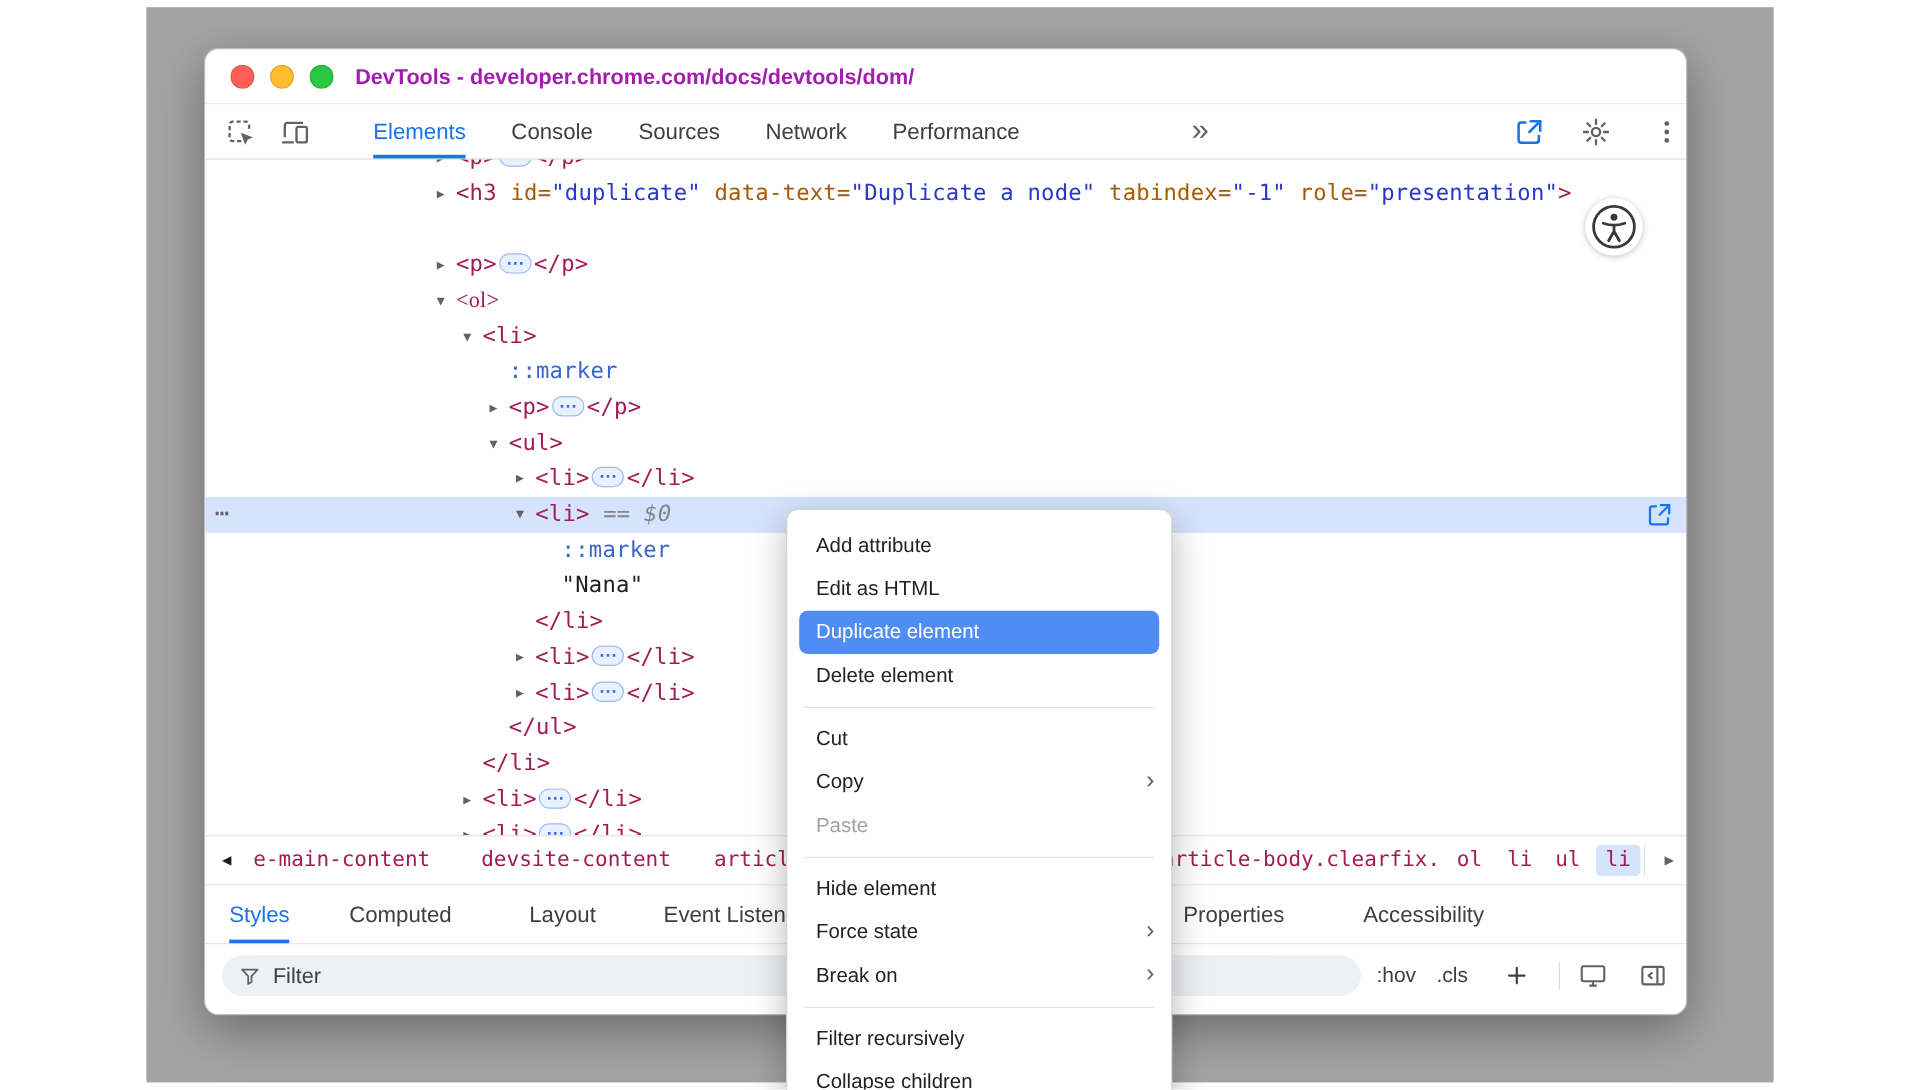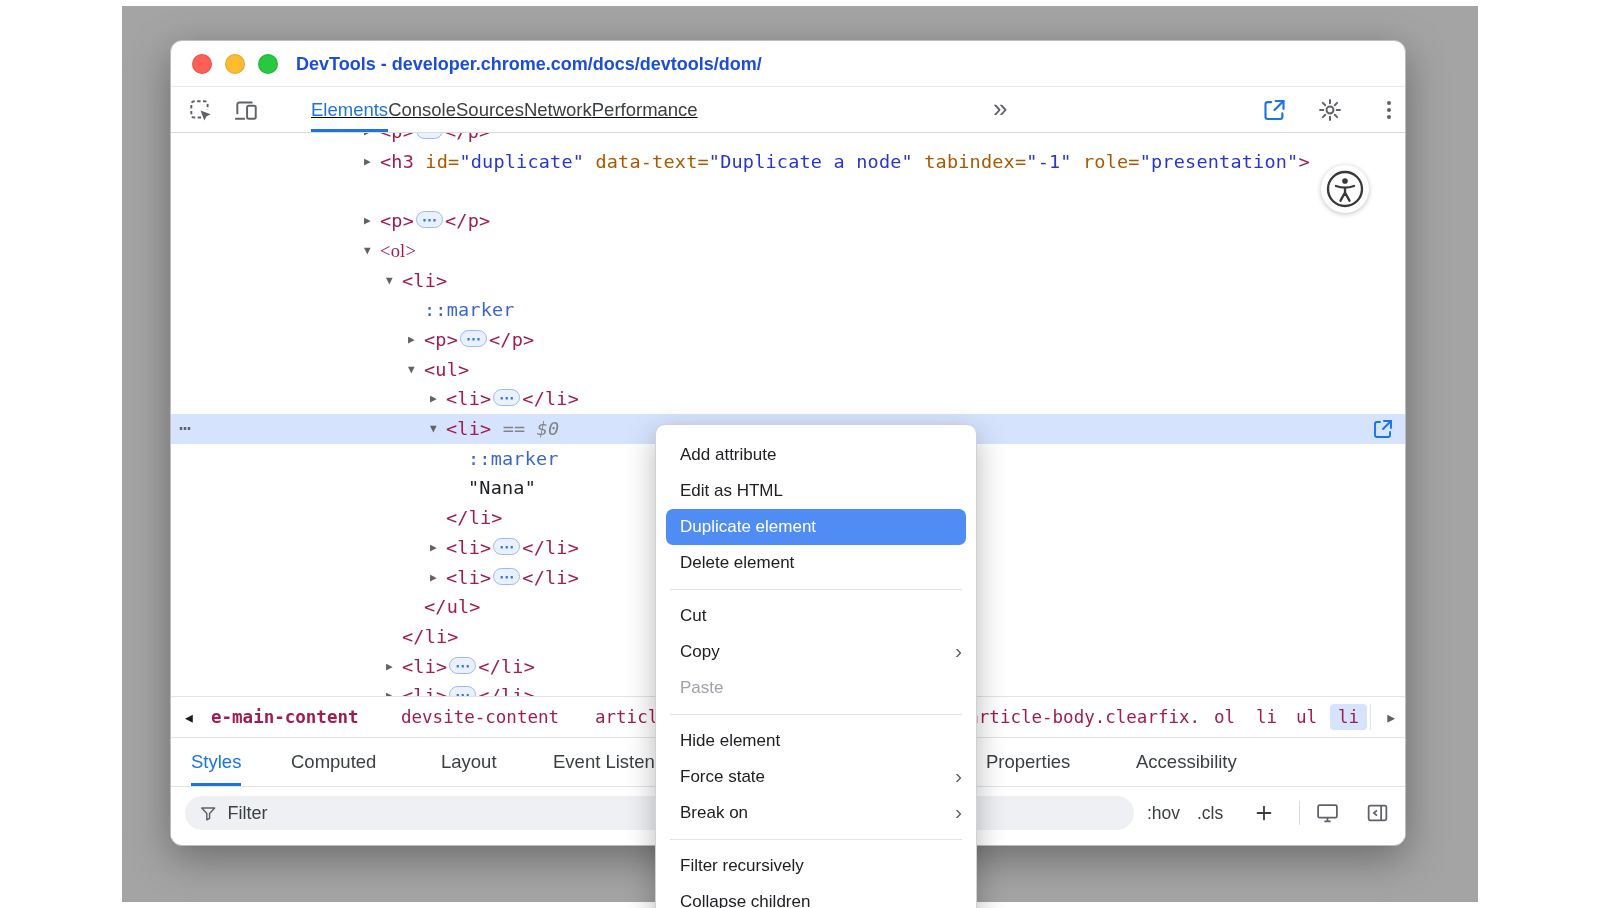--- a/index.html
+++ b/index.html
@@ -13,27 +13,27 @@
   .window { position:absolute; left:170px; top:40px; width:1236px; height:806px;
             background:#fff; border-radius:12px; z-index:1; overflow:hidden;
             box-shadow:0 12px 40px rgba(0,0,0,.35); border:1px solid #bdbdbd; }
 
   
   .titlebar { position:absolute; left:0; top:0; right:0; height:46px; border-bottom:1px solid #e9e9eb; }
   .tl { position:absolute; top:13px; width:20px; height:20px; border-radius:50%; border:1px solid rgba(0,0,0,.12); }
   .tl-close { left:21px; background:var(--tl-red,#ff5f57); }
   .tl-min   { left:54px; background:var(--tl-yellow,#febc2e); }
   .tl-max   { left:87px; background:var(--tl-green,#28c840); }
-  .title { position:absolute; left:125px; top:0; line-height:46px; font-size:18px; font-weight:600; color:#1d4ed8; white-space:pre; }
+  .title { position:absolute; left:125px; top:0; line-height:46px; font-size:18px; font-weight:600; color:#a21caf; white-space:pre; }
 
   
   .tabbar { position:absolute; left:0; top:46px; right:0; height:46px; border-bottom:1px solid #dadce0; background:#fff; }
   .icon-btn { position:absolute; top:50%; transform:translateY(-50%); display:flex; align-items:center; justify-content:center; }
   .i-inspect { left:16px; }  .i-device { left:62px; }
-  .tabs { position:absolute; left:140px; top:0; bottom:0; display:flex; align-items:stretch;text-decoration:underline; }
+  .tabs { position:absolute; left:140px; top:0; bottom:0; display:flex; gap:38px; align-items:stretch; }
   .tab { display:flex; align-items:center; font-size:18.5px; font-weight:500; color:#3c4043; white-space:pre; }
   .tab.active { color:var(--accent,#1a73e8); border-bottom:3px solid var(--accent,#1a73e8); padding-top:3px; }
   .more-tabs { position:absolute; left:822px; top:50%; transform:translateY(-56%); font-size:26px; color:#5f6368; }
   .i-blue { left:1090px; } .i-gear { left:1146px; } .i-kebab { left:1206px; }
 
   
   .tree { position:absolute; left:0; top:92px; width:100%; height:563px; overflow:hidden;
           font-family:"DejaVu Sans Mono", monospace; font-size:18.5px; letter-spacing:.2px; }
   .trow { position:absolute; left:0; right:0; height:29.7px; line-height:29.7px; white-space:pre; }
   .trow.sel { background:var(--sel,#d5e3fc); }
@@ -54,21 +54,21 @@
 
   .a11y { position:absolute; left:1150px; top:124px; width:48px; height:48px; border-radius:50%;
           background:#fff; box-shadow:0 1px 5px rgba(0,0,0,.25); display:flex; align-items:center; justify-content:center; z-index:3; }
 
   
   .crumbbar { position:absolute; left:0; top:655px; right:0; height:42px; background:#fff;
               border-top:1px solid #e0e3e7; border-bottom:1px solid #e0e3e7;
               font-family:"DejaVu Sans Mono", monospace; font-size:17.5px; }
   .crumbs { position:absolute; inset:0; }
   .bc { position:absolute; top:50%; transform:translateY(-50%); color:var(--tag,#a11c52); white-space:pre; }
-  .bc:nth-of-type(1){ left:40px;font-weight:bold; }  .bc:nth-of-type(2){ left:230px; }
+  .bc:nth-of-type(1){ left:40px; }  .bc:nth-of-type(2){ left:230px; }
   .bc:nth-of-type(3){ left:424px; } .bc:nth-of-type(4){ left:713px; }
   .bc:nth-of-type(5){ left:1043px; }.bc:nth-of-type(6){ left:1085px; }
   .bc:nth-of-type(7){ left:1125px; }.bc:nth-of-type(8){ left:1159px; }
   .bc.selcrumb { background:var(--sel,#d5e3fc); border-radius:4px; padding:3px 8px; }
   .bc-left { position:absolute; left:14px; top:50%; transform:translateY(-50%); color:#1c1c1e; font-size:13px; }
   .bc-divider { position:absolute; right:34px; top:7px; bottom:7px; width:1px; background:#e0e3e7; }
   .bc-right { position:absolute; right:10px; top:50%; transform:translateY(-50%); color:#5f6368; font-size:13px; }
 
   
   .stylestabs { position:absolute; left:0; top:697px; right:0; height:49px; background:#fff; border-bottom:1px solid #e0e3e7; }

